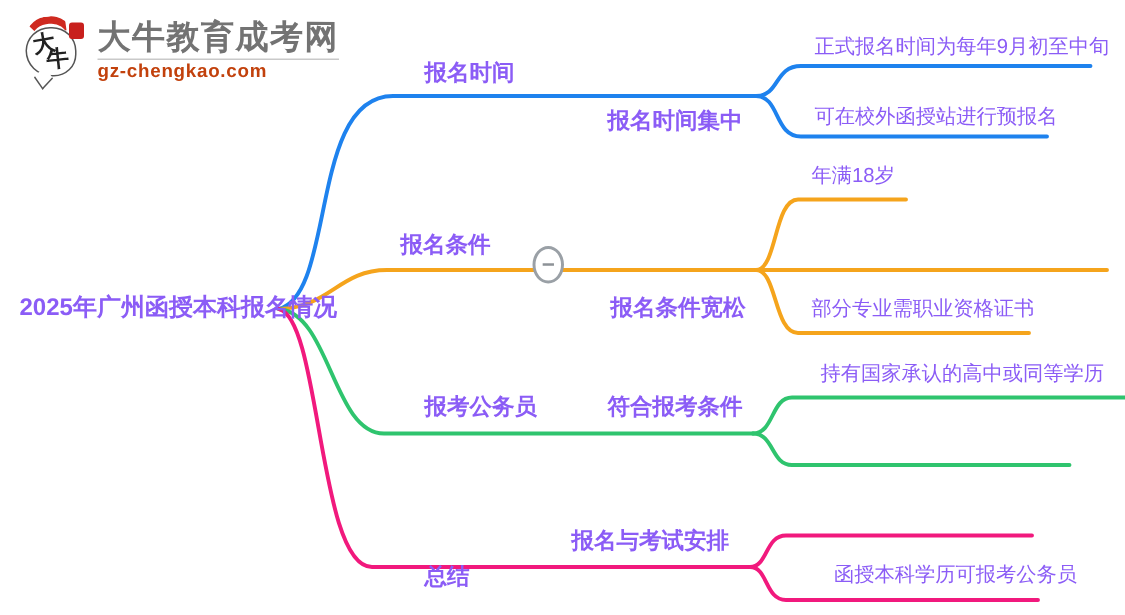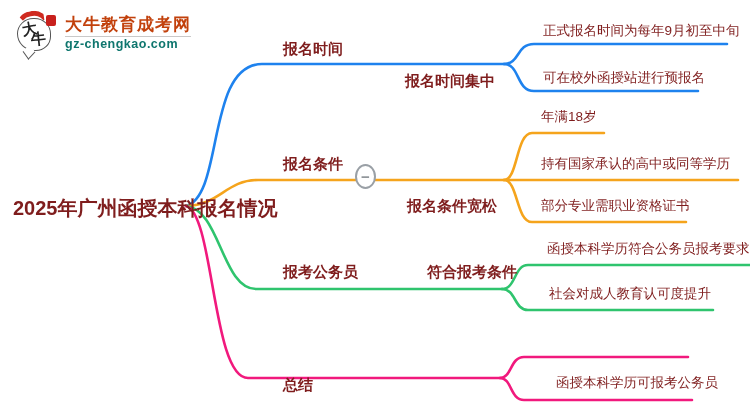--- a/index.html
+++ b/index.html
@@ -2,24 +2,24 @@
 <html><head>
 <meta charset="utf-8">
 <style>
   html,body{margin:0;padding:0;background:#fff;}
   #stage{
     position:relative;width:750px;height:410px;background:#ffffff;
     overflow:hidden;font-family:"Liberation Sans","DejaVu Sans",sans-serif;
   }
   #lines{position:absolute;left:0;top:0;width:750px;height:410px;}
   .lbl{
-    position:absolute;white-space:nowrap;color:#7f1d1d;
+    position:absolute;white-space:nowrap;color:#8b5cf6;
     font-weight:600;line-height:1.25;cursor:default;
   }
-  .root-lbl{font-size:20px;font-weight:700;}
+  .root-lbl{font-size:16px;font-weight:700;}
   .branch-lbl{font-size:15px;}
   .leaf-lbl{font-size:13.5px;font-weight:500;}
   .collapse{
     position:absolute;left:355px;top:164px;width:21px;height:25px;
     border:2px solid #9aa0a6;border-radius:50%;background:#fff;
     display:flex;align-items:center;justify-content:center;
     color:#8d9297;font-size:15px;font-weight:700;box-sizing:border-box;
     cursor:pointer;z-index:3;line-height:1;
   }
   
@@ -39,23 +39,23 @@
     border:4px solid transparent;border-top:5px solid #cf2a20;
     border-radius:16px 16px 0 0;transform:rotate(-8deg);box-sizing:border-box;
   }
   .seal{
     position:absolute;right:2px;top:4px;width:10px;height:11px;
     background:#c8201d;border-radius:2px;
   }
   .ch-da{position:absolute;left:6px;top:9px;font-size:15px;font-weight:700;color:#222;transform:rotate(-10deg);}
   .ch-niu{position:absolute;left:15px;top:19px;font-size:15px;font-weight:700;color:#222;transform:rotate(-6deg);}
   .logo-text{display:flex;flex-direction:column;}
-  .logo-title{color:#c2410c;font-size:17px;font-weight:800;letter-spacing:1px;line-height:1.1;}
+  .logo-title{color:#737373;font-size:22px;font-weight:800;letter-spacing:1px;line-height:1.1;}
   .logo-divider{height:1px;background:#c9c9c9;margin:2px 0 1px 0;width:100%;}
-  .logo-domain{color:#0f766e;font-size:12.5px;font-weight:700;letter-spacing:.5px;line-height:1.1;}
+  .logo-domain{color:#c2410c;font-size:12.5px;font-weight:700;letter-spacing:.5px;line-height:1.1;}
 </style>
 </head>
 <body>
 
 <div id="stage">
 
   <svg id="lines" viewBox="0 0 750 410" fill="none" stroke-width="2.6" stroke-linecap="round">
     <g stroke="#1e82ee">
       <path d="M186,206 C224,196 206,64 262,64 L504,64"></path>
       <path d="M504,64 C520,64 516,44 534,44 L727,44"></path>
@@ -95,30 +95,29 @@
     </div>
   </div>
 
   <div class="lbl root-lbl" style="left:13px;top:196px;">2025年广州函授本科报名情况</div>
 
   <div class="lbl branch-lbl" style="left:283px;top:40px;">报名时间</div>
   <div class="lbl branch-lbl" style="left:405px;top:40px;margin-top:32px;">报名时间集中</div>
   <div class="lbl leaf-lbl" style="left:543px;top:23px;">正式报名时间为每年9月初至中旬</div>
   <div class="lbl leaf-lbl" style="left:543px;top:70px;text-align:right;">可在校外函授站进行预报名</div>
 
-  <div class="lbl branch-lbl" style="left:283px;top:155px;font-family:Liberation Serif, serif;">报名条件</div>
+  <div class="lbl branch-lbl" style="left:267px;top:155px;font-family:Liberation Serif, serif;">报名条件</div>
   <div class="collapse">
     <span>−</span>
   </div>
   <div class="lbl branch-lbl" style="left:407px;top:155px;margin-top:42px;">报名条件宽松</div>
   <div class="lbl leaf-lbl" style="left:541px;top:109px;">年满18岁</div>
-  <div class="lbl leaf-lbl" style="left:541px;top:156px;">持有国家承认的高中或同等学历</div>
   <div class="lbl branch-lbl" style="left:283px;top:263px;">报考公务员</div>
 
   <div class="lbl leaf-lbl" style="left:541px;top:198px;">部分专业需职业资格证书</div>
-  <div class="lbl branch-lbl" style="left:427px;top:263px;">符合报考条件</div>
-  <div class="lbl leaf-lbl" style="left:547px;top:241px;">函授本科学历符合公务员报考要求</div>
-  <div class="lbl leaf-lbl" style="left:549px;top:286px;">社会对成人教育认可度提升</div>
+  <div class="lbl branch-lbl" style="left:405px;top:263px;">符合报考条件</div>
+  <div class="lbl leaf-lbl" style="left:547px;top:241px;">持有国家承认的高中或同等学历</div>
 
   <div class="lbl branch-lbl" style="left:283px;top:352px;margin-top:24px;">总结</div>
+  <div class="lbl branch-lbl" style="left:381px;top:352px;">报名与考试安排</div>
   <div class="lbl leaf-lbl" style="left:556px;top:375px;">函授本科学历可报考公务员</div>
 
 </div>
 
 </body></html>

